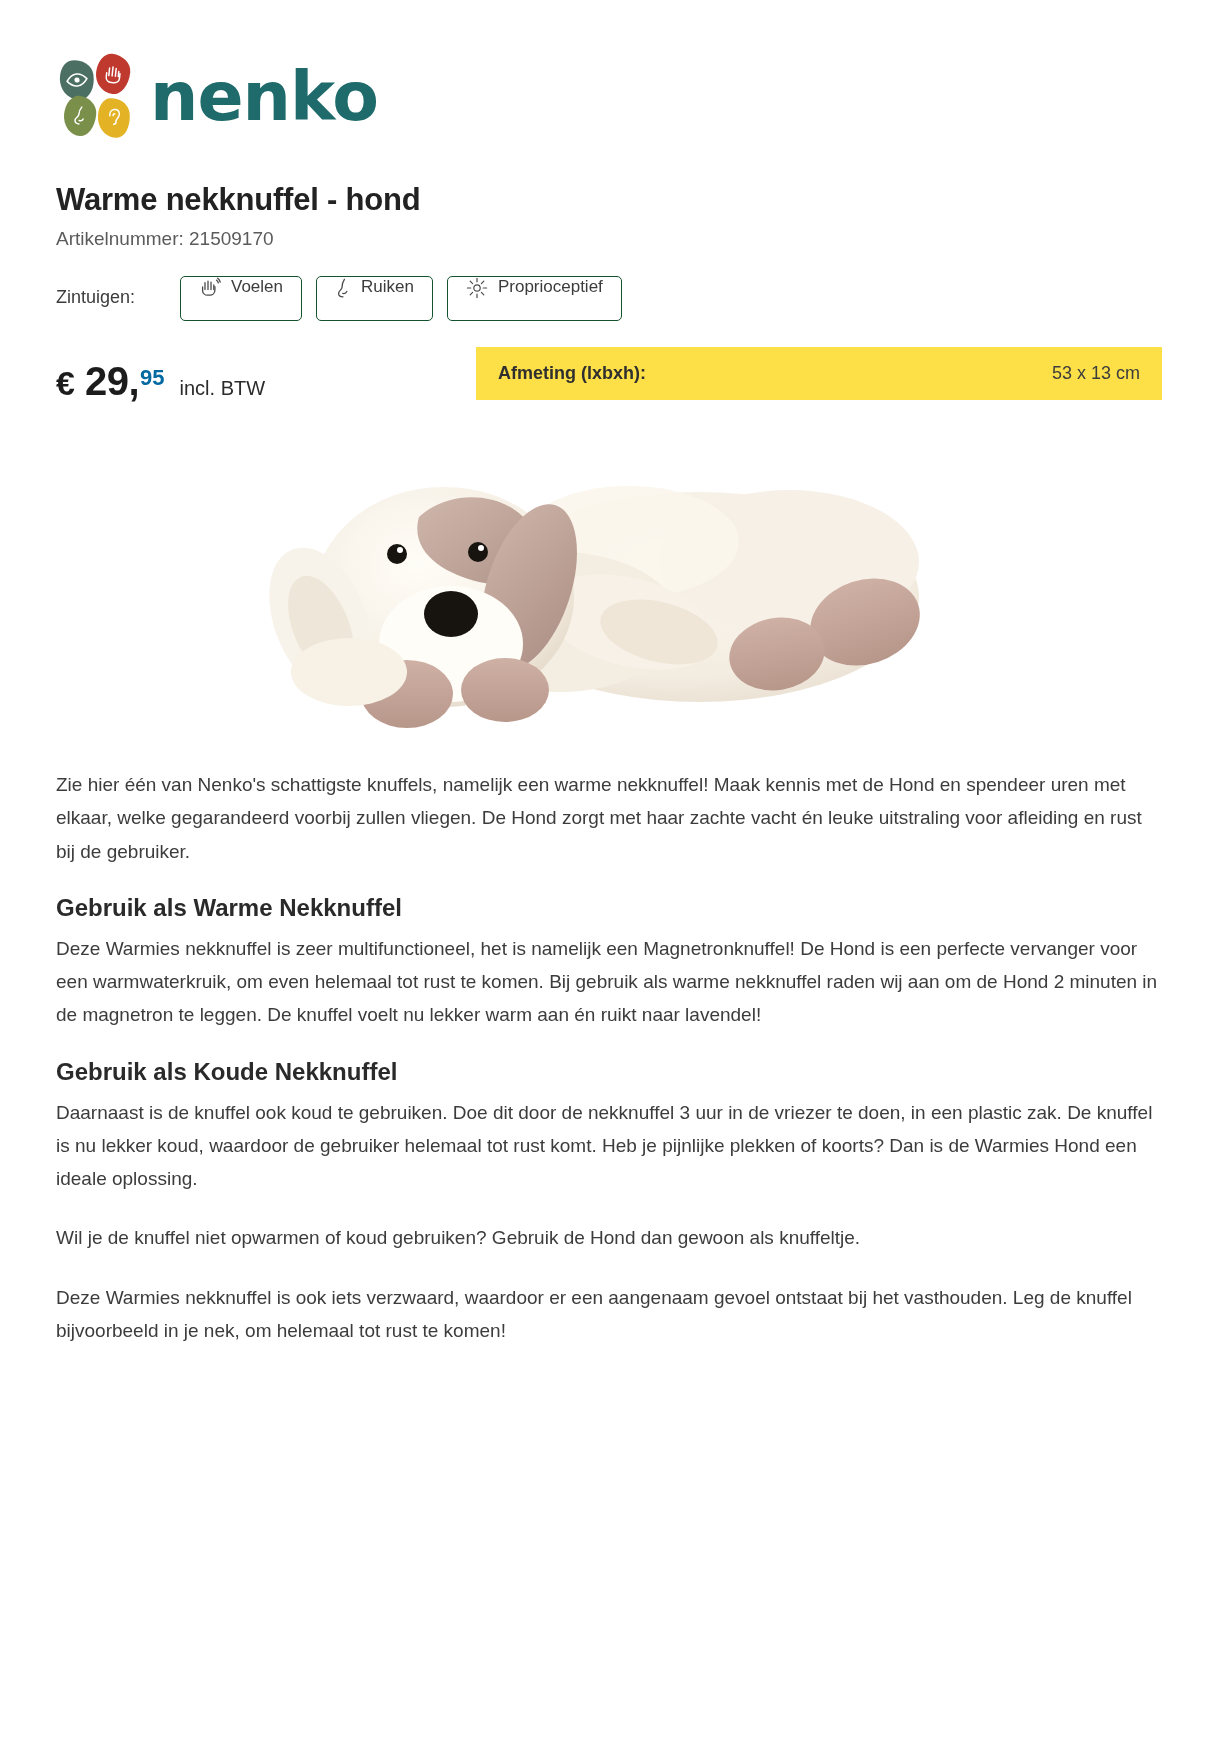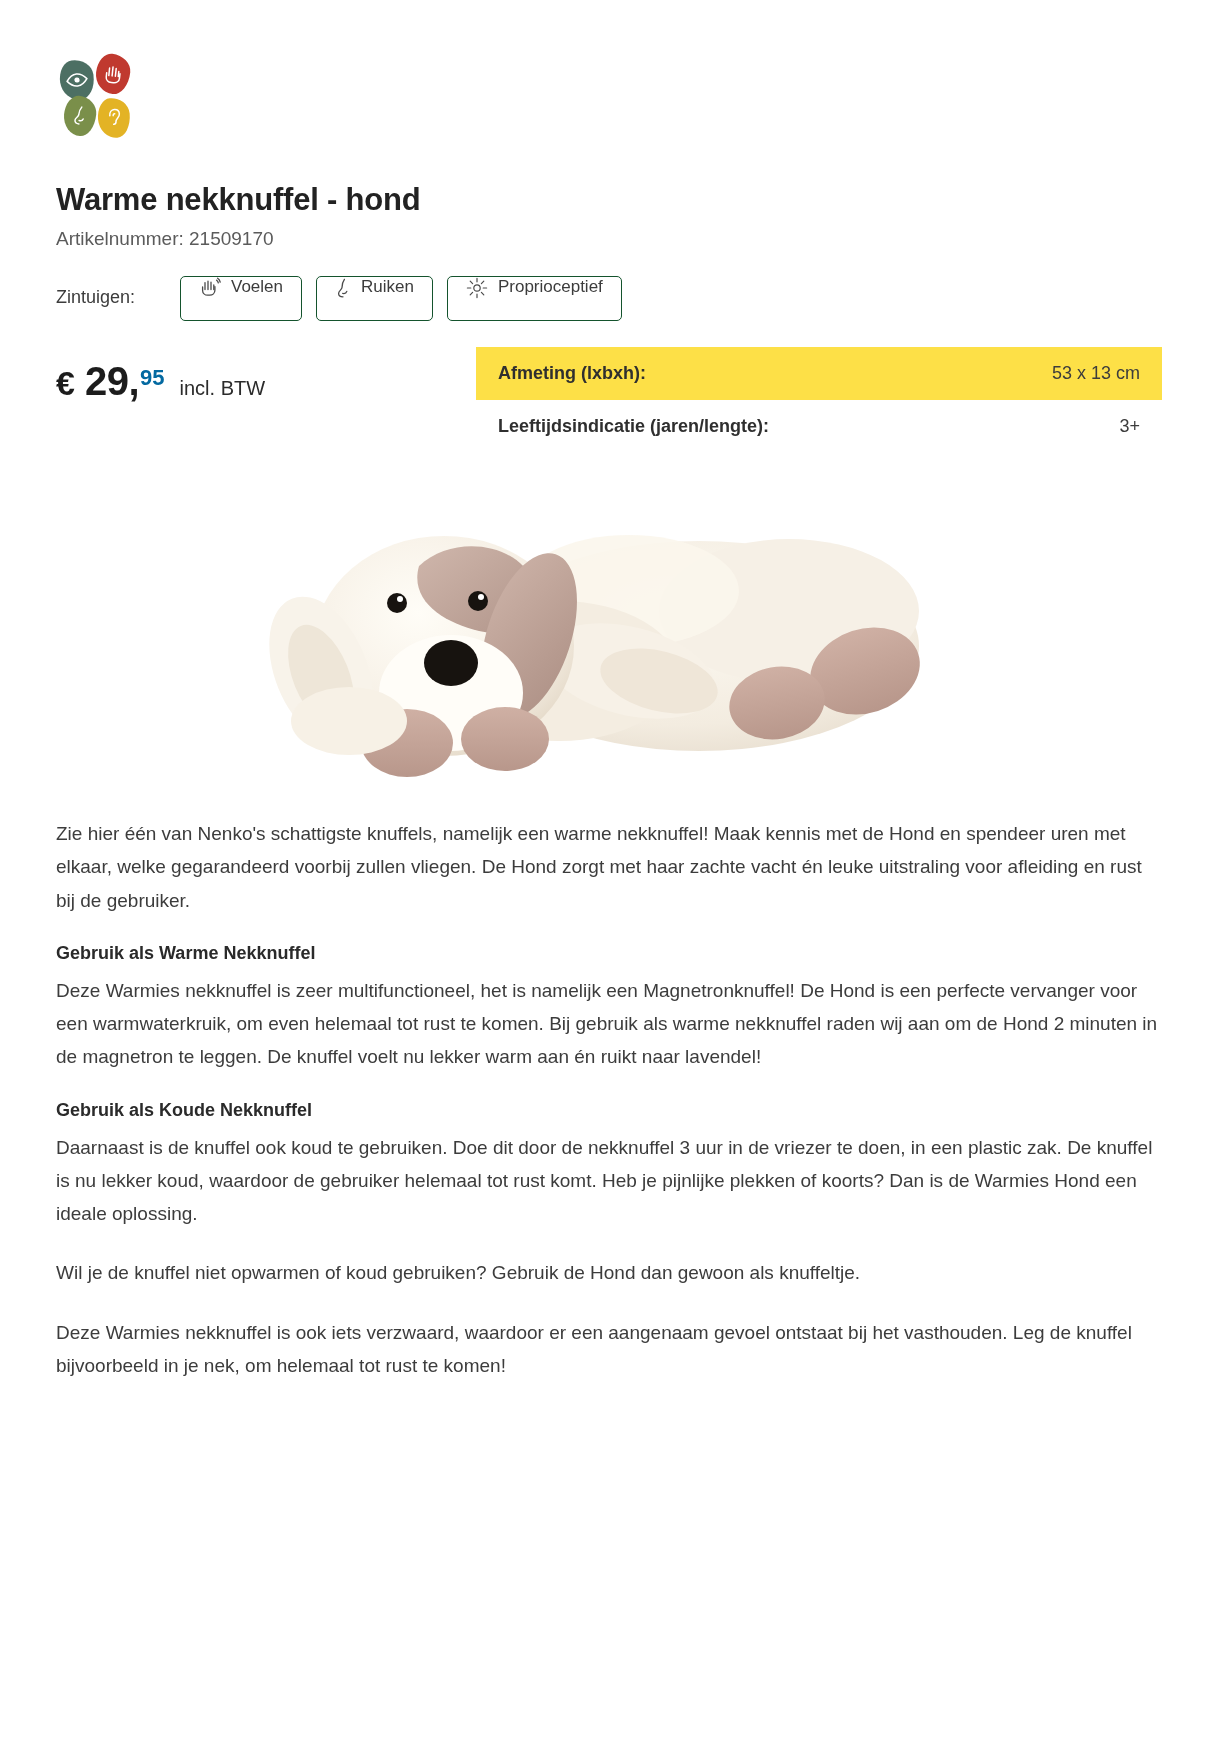--- a/index.html
+++ b/index.html
@@ -171,21 +171,21 @@
 
   
   .description { margin-top: 16px; }
   .description p {
     font-size: 19px;
     line-height: 1.75;
     color: #3c3c3c;
     margin: 0 0 26px 0;
   }
   .section-heading {
-    font-size: 18px;
+    font-size: 24px;
     font-weight: 700;
     color: #2a2a2a;
     margin: 0 0 10px 0;
   }
 </style>
 </head>
 <body>
 
 <div class="page">
 
@@ -209,20 +209,21 @@
           <path d="M7.5 15.6c1.8.4 3.4-.4 3.9-1.9"></path>
         </svg>
       </div>
       <div class="blob blob-ear">
         <svg width="16" height="22" viewBox="0 0 16 22" fill="none" stroke="#ffffff" stroke-width="1.5" stroke-linecap="round">
           <path d="M4 8.4C4 4.9 6.1 2.6 9 2.6c2.8 0 4.7 2 4.7 4.8 0 3.6-4 4.5-4 7.2 0 1.6-1 2.7-2.5 2.7"></path>
           <path d="M7.4 8.6c0-1 .7-1.8 1.7-1.8"></path>
         </svg>
       </div>
     </div>
+    <div class="logo-word">nenko</div>
   </div>
 
   <h1 class="product-title">Warme nekknuffel - hond</h1>
   <div class="article-number">Artikelnummer: 21509170</div>
 
   <div class="tag-row">
     <div class="tag-row-label tag-label-zintuigen">Zintuigen:</div>
     <div class="chips">
       <div class="chip">
         <span class="chip-icon">
@@ -261,24 +262,20 @@
       <span class="currency">€</span>
       <span class="price-main">29,</span>
       <span class="price-cents">95</span>
       <span class="price-vat">incl. BTW</span>
     </div>
     <table class="spec-table">
       <tbody>
         <tr class="alt">
           <td class="spec-key">Afmeting (lxbxh):</td>
           <td class="spec-val">53 x 13 cm</td>
-        </tr>
-        <tr>
-          <td class="spec-key">Leeftijdsindicatie (jaren/lengte):</td>
-          <td class="spec-val">3+</td>
         </tr>
       </tbody>
     </table>
   </div>
 
   <div class="image-wrap">
     <div class="plush">
       <svg width="760" height="330" viewBox="0 0 760 330" xmlns="http://www.w3.org/2000/svg">
         <defs>
           <radialGradient id="furBody" cx="45%" cy="35%" r="75%">

